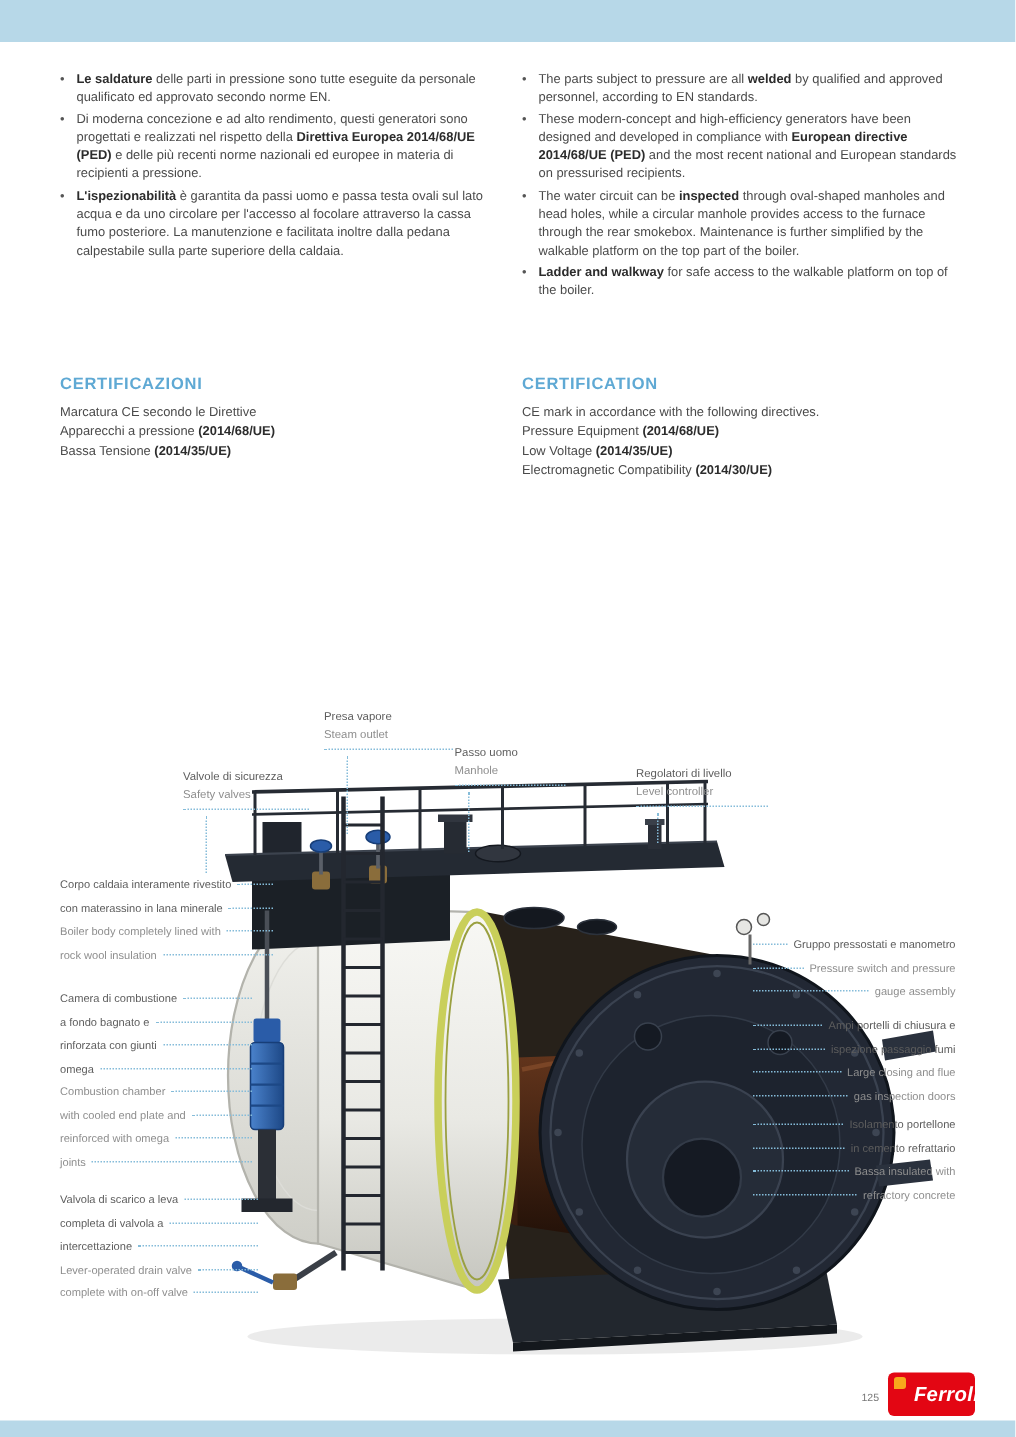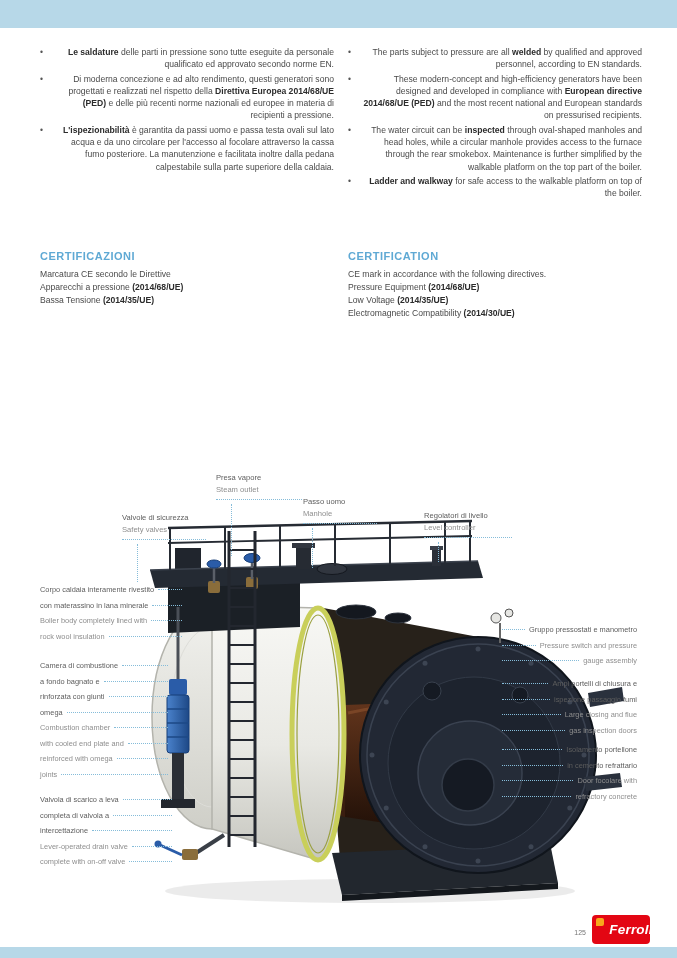--- a/index.html
+++ b/index.html
@@ -7,21 +7,21 @@
   body { font-family:"Liberation Sans", sans-serif; background:#ffffff; position:relative; overflow:hidden; }
 
   .bar { position:absolute; left:0; width:677px; background:#b7d8e8; }
   .bar.top { top:0; height:28px; }
   .bar.bottom { top:947px; height:11px; }
 
   .col { position:absolute; top:46px; width:294px; font-size:8.6px; line-height:12.3px; color:#4a4a4a; }
   .col.left { left:40px; }
   .col.right { left:348px; }
   .col ul { list-style:none; }
-  .col li { padding-left:11px; position:relative; margin-bottom:2px;text-align:right; }
+  .col li { padding-left:11px; position:relative; margin-bottom:2px; }
   .col li::before { content:"•"; position:absolute; left:0; top:0; color:#555; }
   b { font-weight:bold; color:#2c2c2c; }
 
   .cert { position:absolute; top:250px; width:294px; font-size:8.6px; line-height:13px; color:#4a4a4a; }
   .cert.left { left:40px; }
   .cert.right { left:348px; }
   .cert h3 { font-size:11px; font-weight:bold; color:#5fa9d4; letter-spacing:.5px; margin-bottom:5px; }
 
   svg { display:block; }
 
@@ -390,21 +390,21 @@
   <div class="lline">
       <span class="leader"></span>
       <span class="txt it">Isolamento portellone</span>
     </div>
   <div class="lline">
       <span class="leader"></span>
       <span class="txt it">in cemento refrattario</span>
     </div>
   <div class="lline">
       <span class="leader"></span>
-      <span class="txt en">Door focolare with</span>
+      <span class="txt en">Bassa insulated with</span>
     </div>
   <div class="lline">
       <span class="leader"></span>
       <span class="txt en">refractory concrete</span>
     </div>
 </div>
 
 <div class="pagenum">125</div>
 <div class="logo">
   <span class="flame"></span>

